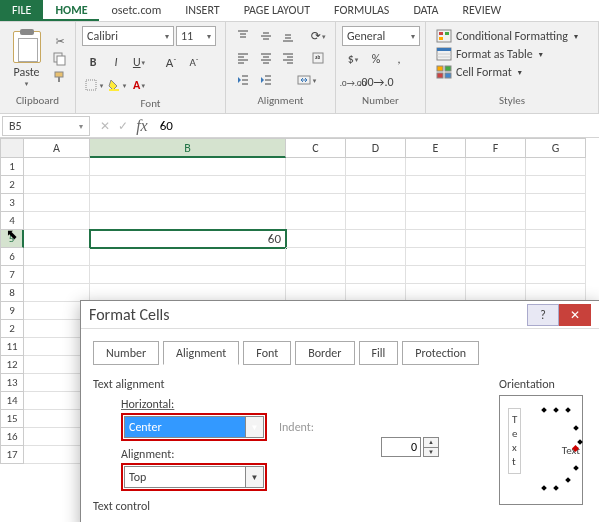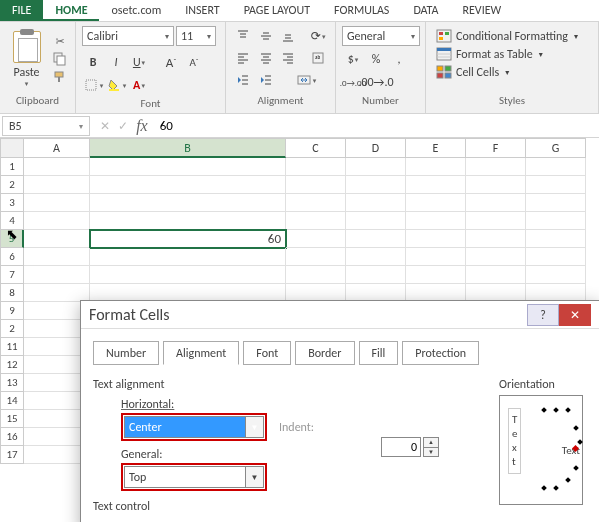--- a/index.html
+++ b/index.html
@@ -293,21 +293,21 @@
           <span>Format as Table</span>
           <span style="font-size:8px;margin-left:2px">▾</span>
         </div>
       <div class="style-item">
           <span class="style-icon"><svg viewBox="0 0 16 14">
               <rect x="1" y="1" width="6" height="5" fill="#fa0" stroke="#888"></rect>
               <rect x="9" y="1" width="6" height="5" fill="#4a4" stroke="#888"></rect>
               <rect x="1" y="8" width="6" height="5" fill="#c44" stroke="#888"></rect>
               <rect x="9" y="8" width="6" height="5" fill="#48c" stroke="#888"></rect>
             </svg></span>
-          <span>Cell Cells</span>
+          <span>Cell Format</span>
           <span style="font-size:8px;margin-left:2px">▾</span>
         </div>
     </div>
     <div class="group-label">Styles</div>
   </div>
 </div>
 
 <div class="namebox-row">
   <div class="namebox">
       <span>B5</span>
@@ -539,21 +539,21 @@
         </span>
         <span class="field-label" style="color:#999">Indent:</span>
       </div>
       <div style="position:absolute;left:300px;top:108px;display:flex;gap:2px">
         <input class="num-input" value="0" style="">
         <div class="spinner">
             <div>▲</div>
             <div>▼</div>
           </div>
       </div>
-      <div class="field-label">General:</div>
+      <div class="field-label">Alignment:</div>
       <div style="margin:2px 0 6px 0">
         <span class="redbox">
           <div class="dlg-combo">
               <span>Top</span>
               <div class="dd-btn">▼</div>
             </div>
         </span>
       </div>
     </div>
     <div class="section-h" style="margin-top:8px">Text control</div>

